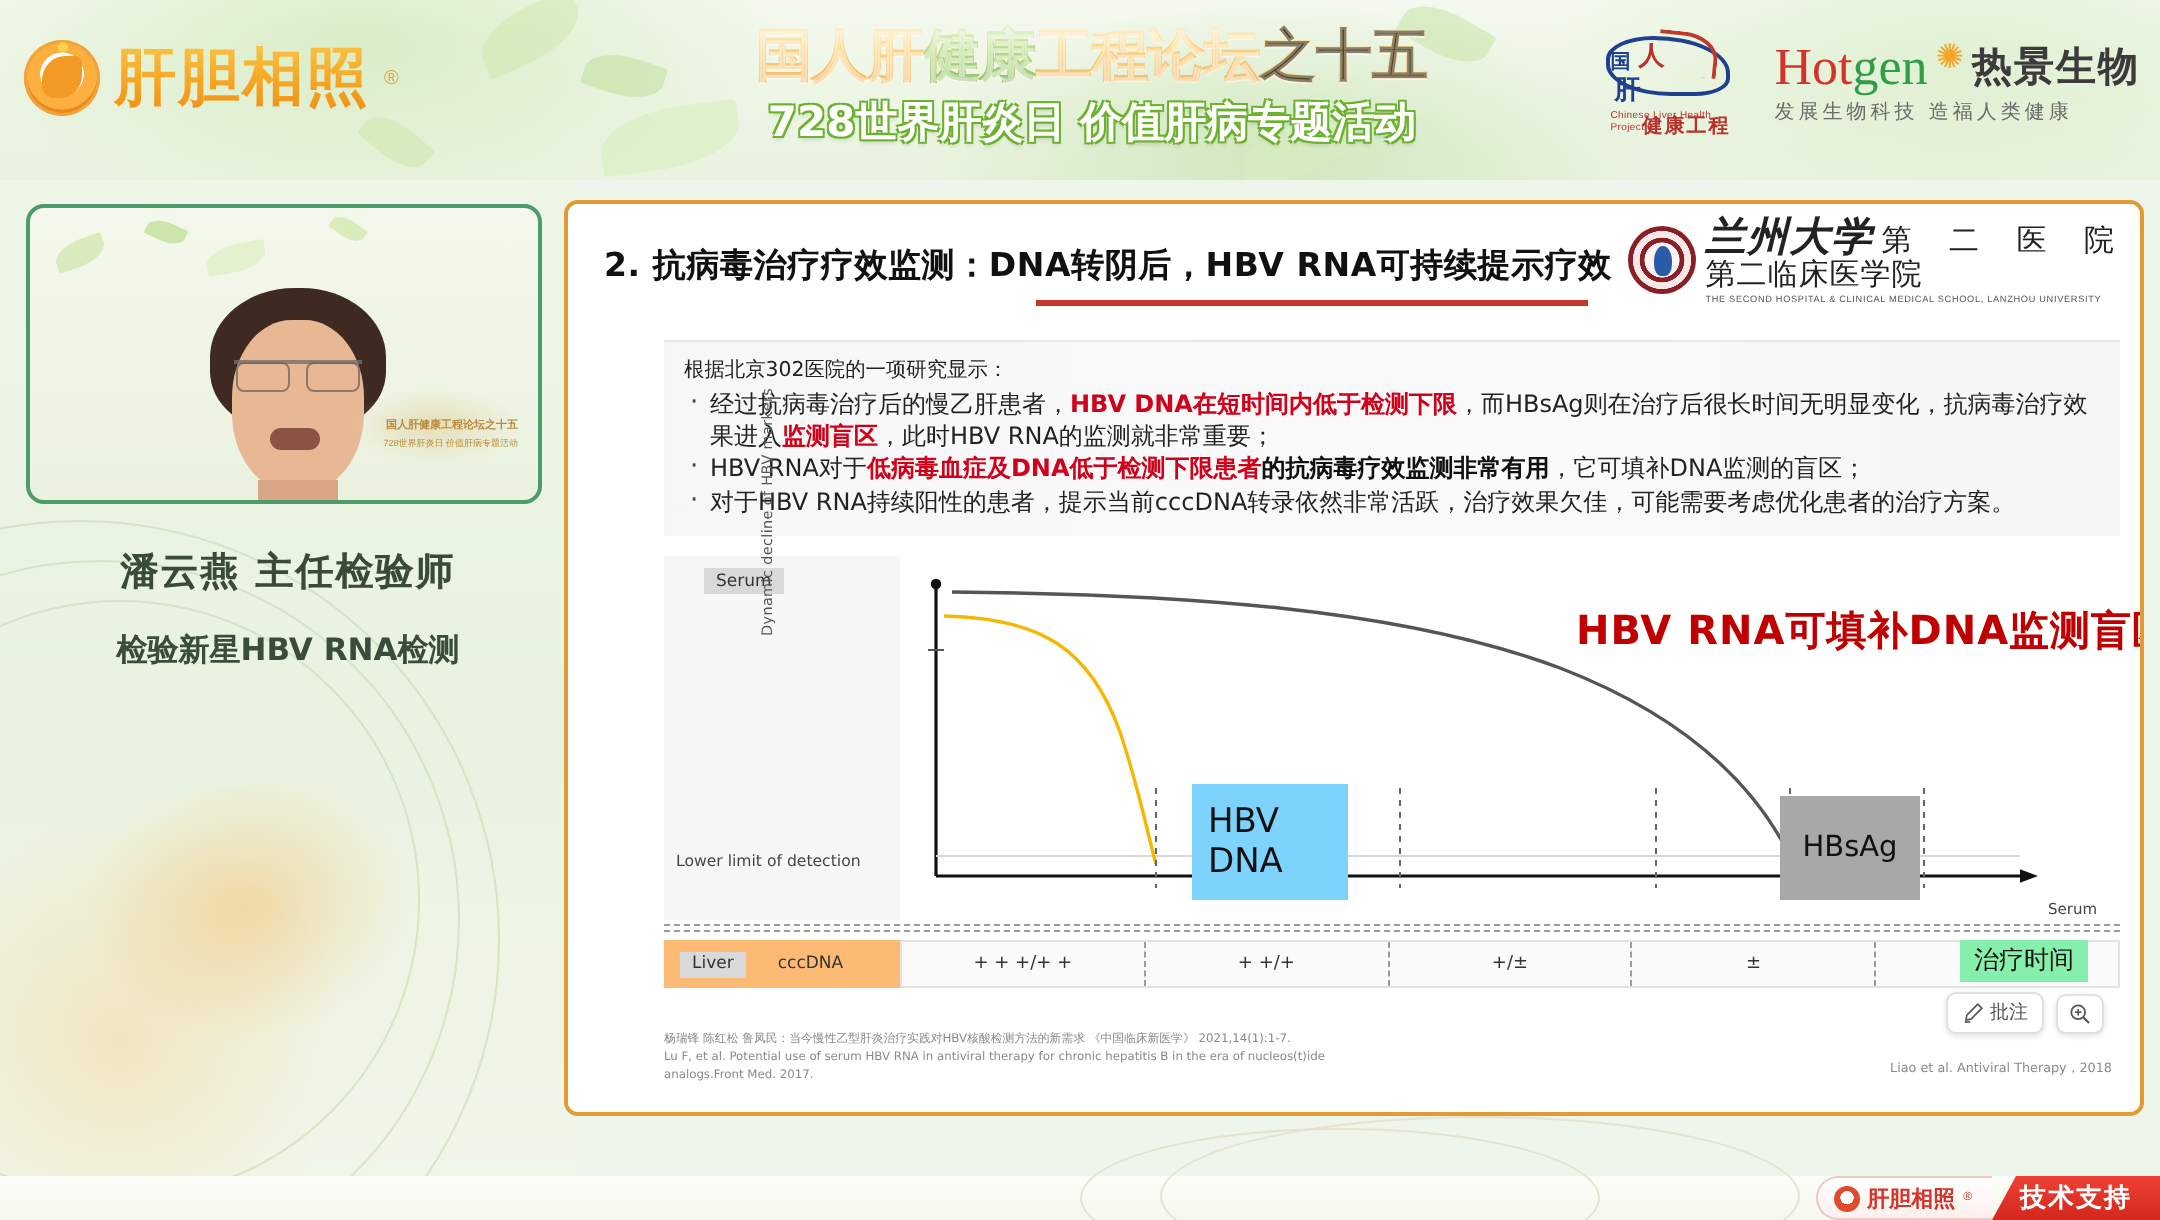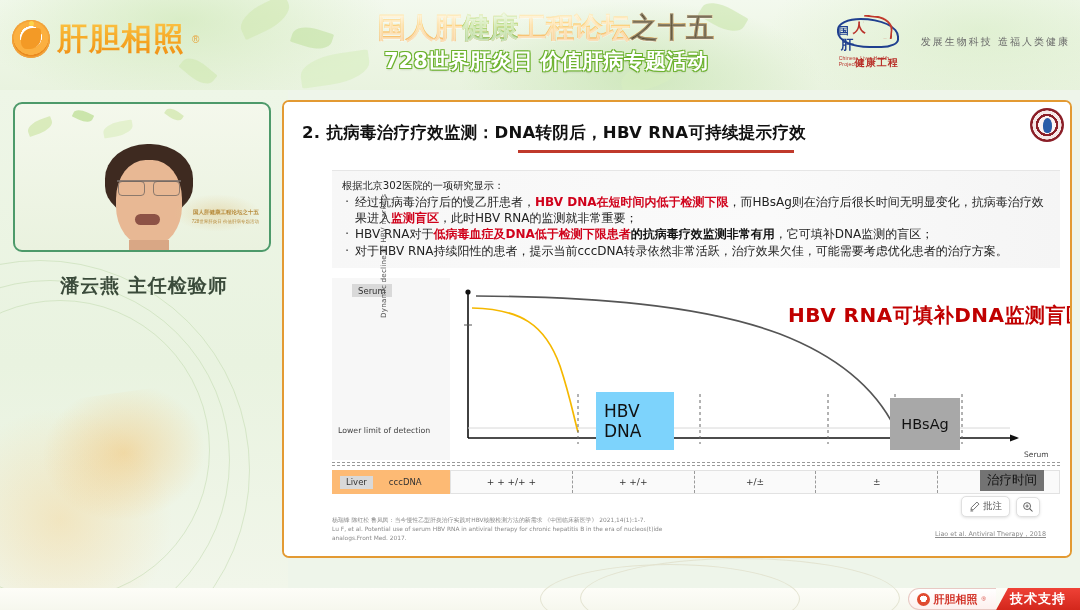--- a/index.html
+++ b/index.html
@@ -283,40 +283,40 @@
   .cells { position:absolute; left:118px; top:0; width:610px; height:24px;
     display:flex; border:1px solid #e2e2e2; background:#fafafa; }
   .cell {
     flex:1; display:flex; align-items:center; justify-content:center;
     font-size:9px; color:#333; border-right:1px dashed #9a9a9a;
     font-family:"DejaVu Sans", sans-serif;
   }
   .cell:last-child { border-right:none; }
 
   .treat-tag {
-    position:absolute; left:648px; top:196px; background:#737373; color:#111;
+    position:absolute; left:648px; top:196px; background:#86efac; color:#111;
     font-size:12.5px; padding:2px 7px; font-family:"DejaVu Sans", sans-serif;
   }
 
   .tools {
-    position:absolute; right:20px; top:222px; display:flex; align-items:center; gap:6px;
+    position:absolute; right:8px; top:222px; display:flex; align-items:center; gap:6px;
   }
   .tool-btn {
     display:flex; align-items:center; gap:3px;
     background:#fff; border:1px solid #e0e0e0; border-radius:5px;
     padding:3px 7px; box-shadow: 0 1px 3px rgba(0,0,0,.12);
     font-size:9.5px; color:#555; font-family:"DejaVu Sans", sans-serif;
   }
   .tool-btn.sq { padding:3px 5px; }
 
   .refs {
     position:absolute; left:48px; top:414px; width:728px;
   }
   .refs-l { font-size:5.9px; color:#8a8a8a; line-height:9px; width:520px; font-family:"DejaVu Sans", sans-serif;}
-  .refs-r { position:absolute; right:14px; top:14px; font-size:6.4px; color:#8a8a8a; font-family:"DejaVu Sans", sans-serif;text-decoration:underline;}
+  .refs-r { position:absolute; right:4px; top:14px; font-size:6.4px; color:#8a8a8a; font-family:"DejaVu Sans", sans-serif;}
 
   
   .footer {
     position:absolute; left:0; top:588px; width:1080px; height:22px;
     background: linear-gradient(180deg,#fdfdf8 0%, #f6f7ee 100%);
   }
   .foot-swirl { position:absolute; border:1px solid rgba(225,225,205,.9); border-radius:50%; }
   .foot-swirl.f1 { width:260px;height:70px; left:540px; top:-24px;}
   .foot-swirl.f2 { width:320px;height:80px; left:580px; top:-30px;}
   .support {
@@ -371,20 +371,25 @@
       <div class="clhp">
         <div class="liver"></div>
         <div class="red"></div>
         <div class="c1">国</div>
         <div class="c2">人</div>
         <div class="c3">肝</div>
         <div class="c4">健康工程</div>
         <div class="en">Chinese Liver Health Project</div>
       </div>
       <div class="hotgen">
+        <div class="hg-row">
+          <div class="hg-word"><span class="r">Hot</span><span class="g">gen</span></div>
+          <div class="hg-butterfly">✺</div>
+          <div class="hg-cn">热景生物</div>
+        </div>
         <div class="hg-sub">发展生物科技  造福人类健康</div>
       </div>
     </div>
   </div>
 
   <div class="sidebar">
     <div class="sb-swirl s1"></div>
     <div class="sb-swirl s2"></div>
     <div class="sb-swirl s3"></div>
     <div class="sb-ribbon"></div>
@@ -401,32 +406,41 @@
         <div class="p-mouth"></div>
         <div class="p-neck"></div>
       </div>
       <div class="vf-wm"></div>
       <div class="vf-wm-t">国人肝健康工程论坛之十五</div>
       <div class="vf-wm-t2">728世界肝炎日 价值肝病专题活动</div>
     </div>
 
     <div class="sb-name">潘云燕  主任检验师</div>
     <div class="sb-topic">
+      <div>检验新星HBV RNA检测</div>
     </div>
 
   </div>
 
   <div class="slide-outer">
     <div class="slide">
 
       <div class="slide-title">2. 抗病毒治疗疗效监测：DNA转阴后，HBV RNA可持续提示疗效</div>
       <div class="title-rule"></div>
 
       <div class="lzu">
         <div class="lzu-seal"></div>
+        <div class="lzu-txt">
+          <div class="lzu-r1">
+            <span class="lzu-cn">兰州大学</span>
+            <span class="lzu-cn2">第 二 医 院</span>
+          </div>
+          <div class="lzu-r2">第二临床医学院</div>
+          <div class="lzu-en">THE SECOND HOSPITAL &amp; CLINICAL MEDICAL SCHOOL, LANZHOU UNIVERSITY</div>
+        </div>
       </div>
 
       <div class="body-box">
         <div class="lead">根据北京302医院的一项研究显示：</div>
         <ul class="blist" id="bullets">
             <li><span>经过抗病毒治疗后的慢乙肝患者，</span><span class="rd">HBV DNA在短时间内低于检测下限</span><span>，而HBsAg则在治疗后很长时间无明显变化，抗病毒治疗效果进入</span><span class="rd">监测盲区</span><span>，此时HBV RNA的监测就非常重要；</span></li>
             <li><span>HBV RNA对于</span><span class="rd">低病毒血症及DNA低于检测下限患者</span><span class="bk">的抗病毒疗效监测非常有用</span><span>，它可填补DNA监测的盲区；</span></li>
             <li><span>对于HBV RNA持续阳性的患者，提示当前cccDNA转录依然非常活跃，治疗效果欠佳，可能需要考虑优化患者的治疗方案。</span></li>
           </ul>
       </div>

